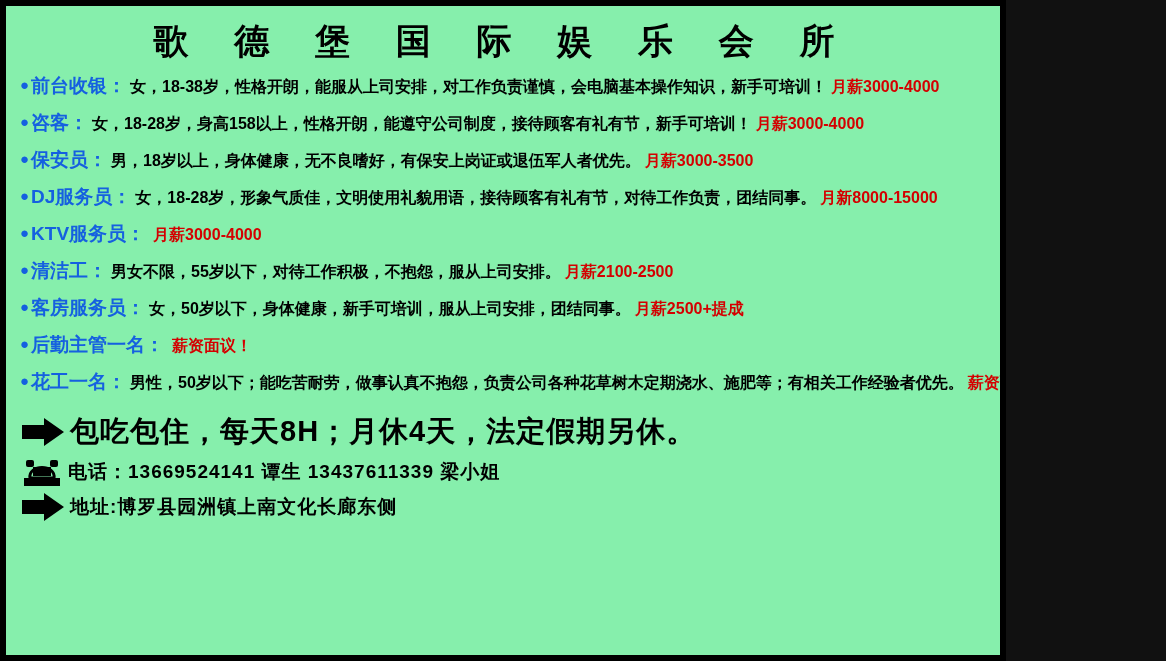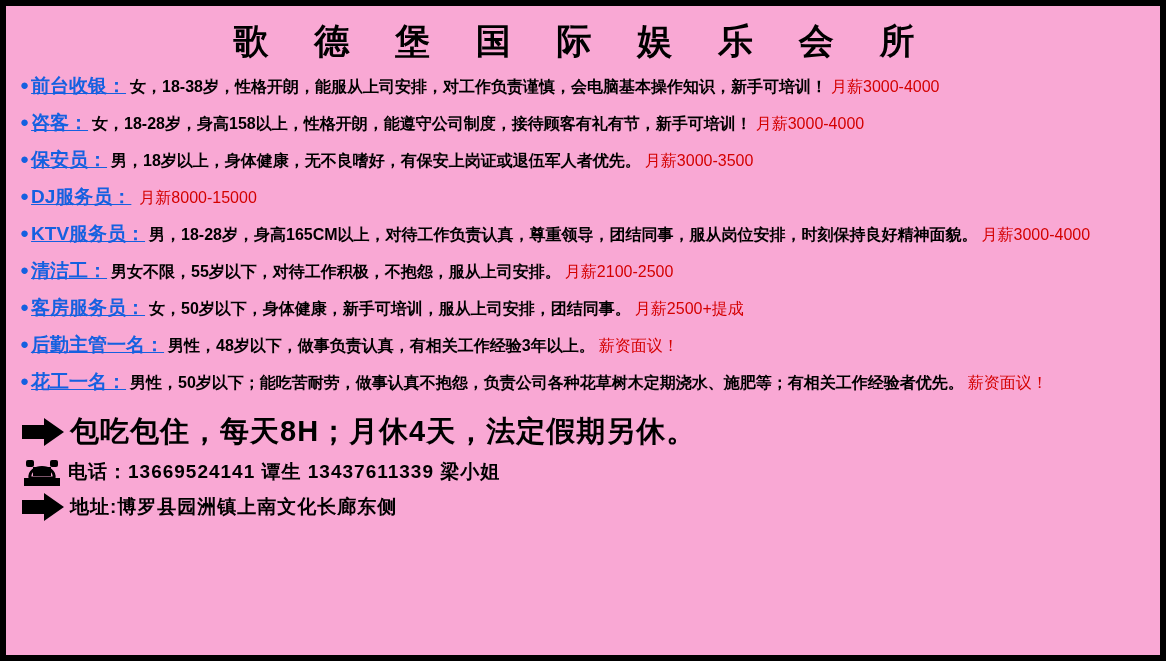--- a/index.html
+++ b/index.html
@@ -2,23 +2,23 @@
 <html><head>
 <meta charset="utf-8">
 <style>
   html, body {
     margin: 0;
     padding: 0;
     background: #111;
   }
   .poster {
     position: relative;
-    width: 1166px;
+    width: 1006px;
     height: 661px;
-    background: #f9a8d4;
+    background: #86efac;
     border: 6px solid #000;
     box-sizing: border-box;
     font-family: "Liberation Sans", "DejaVu Sans", sans-serif;
     overflow: hidden;
   }
   .title {
     text-align: center;
     font-size: 35px;
     font-weight: bold;
     letter-spacing: 18px;
@@ -41,30 +41,29 @@
     line-height: 1;
     margin-right: 2px;
     position: relative;
     top: -2px;
   }
   .job-title {
     color: #1560E0;
     font-weight: bold;
     font-size: 19px;
     margin-right: 4px;
-    text-decoration: underline;
   }
   .job-desc {
     color: #000;
     font-weight: bold;
     font-size: 16px;
   }
   .job-salary {
     color: #D40000;
-    font-weight: normal;
+    font-weight: bold;
     font-size: 16px;
     margin-left: 4px;
   }
   .footer {
     padding: 6px 16px 0 16px;
   }
   .foot-row {
     display: flex;
     align-items: center;
     margin-bottom: 4px;
@@ -118,48 +117,47 @@
     <div class="job-row">
       <span class="bullet">●</span>
       <span class="job-title">保安员：</span>
       <span class="job-desc">男，18岁以上，身体健康，无不良嗜好，有保安上岗证或退伍军人者优先。</span>
       <span class="job-salary">月薪3000-3500</span>
     </div>
 
     <div class="job-row">
       <span class="bullet">●</span>
       <span class="job-title">DJ服务员：</span>
+      <span class="job-desc">女，18-28岁，形象气质佳，文明使用礼貌用语，接待顾客有礼有节，对待工作负责，团结同事。</span>
       <span class="job-salary">月新8000-15000</span>
     </div>
 
     <div class="job-row">
       <span class="bullet">●</span>
       <span class="job-title">KTV服务员：</span>
-      <span class="job-desc">男，18-28岁，身高165CM以上，对待工作负责认真，尊重领导，团结同事，服从岗位安排，时刻保持良好精神面貌。</span>
       <span class="job-salary">月薪3000-4000</span>
     </div>
 
     <div class="job-row">
       <span class="bullet">●</span>
       <span class="job-title">清洁工：</span>
       <span class="job-desc">男女不限，55岁以下，对待工作积极，不抱怨，服从上司安排。</span>
       <span class="job-salary">月薪2100-2500</span>
     </div>
 
     <div class="job-row">
       <span class="bullet">●</span>
       <span class="job-title">客房服务员：</span>
       <span class="job-desc">女，50岁以下，身体健康，新手可培训，服从上司安排，团结同事。</span>
       <span class="job-salary">月薪2500+提成</span>
     </div>
 
     <div class="job-row">
       <span class="bullet">●</span>
       <span class="job-title">后勤主管一名：</span>
-      <span class="job-desc">男性，48岁以下，做事负责认真，有相关工作经验3年以上。</span>
       <span class="job-salary">薪资面议！</span>
     </div>
 
     <div class="job-row">
       <span class="bullet">●</span>
       <span class="job-title">花工一名：</span>
       <span class="job-desc">男性，50岁以下；能吃苦耐劳，做事认真不抱怨，负责公司各种花草树木定期浇水、施肥等；有相关工作经验者优先。</span>
       <span class="job-salary">薪资面议！</span>
     </div>
 

